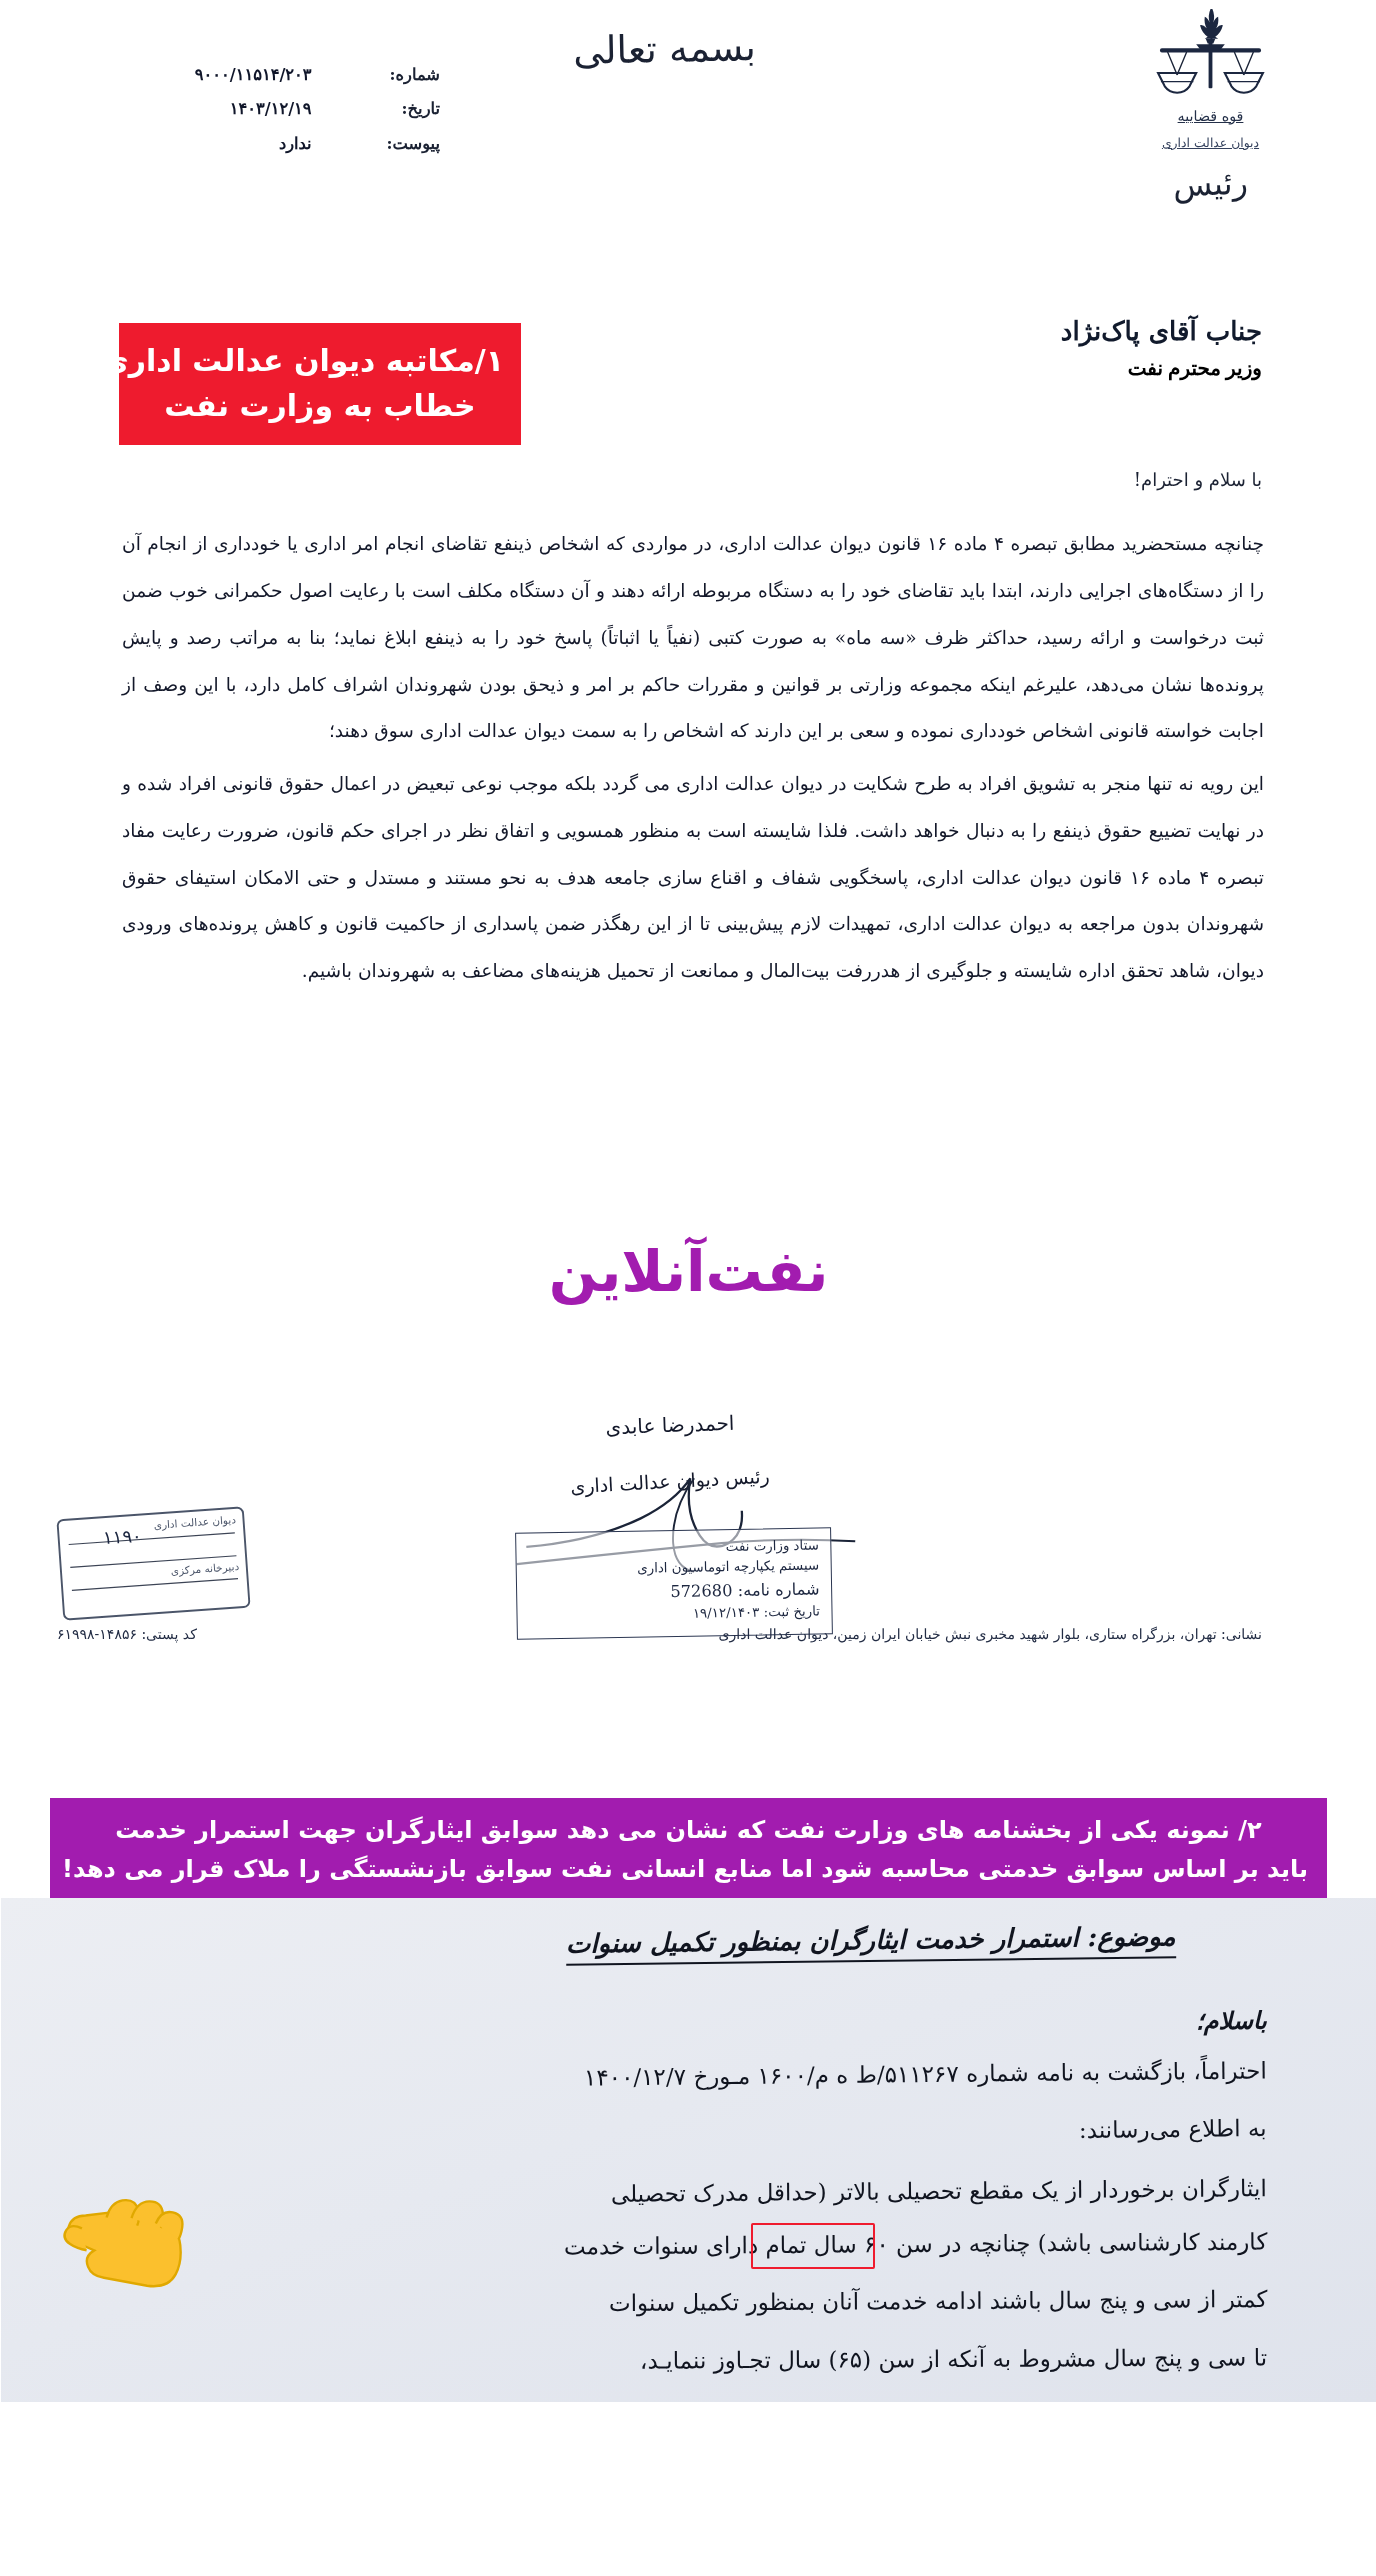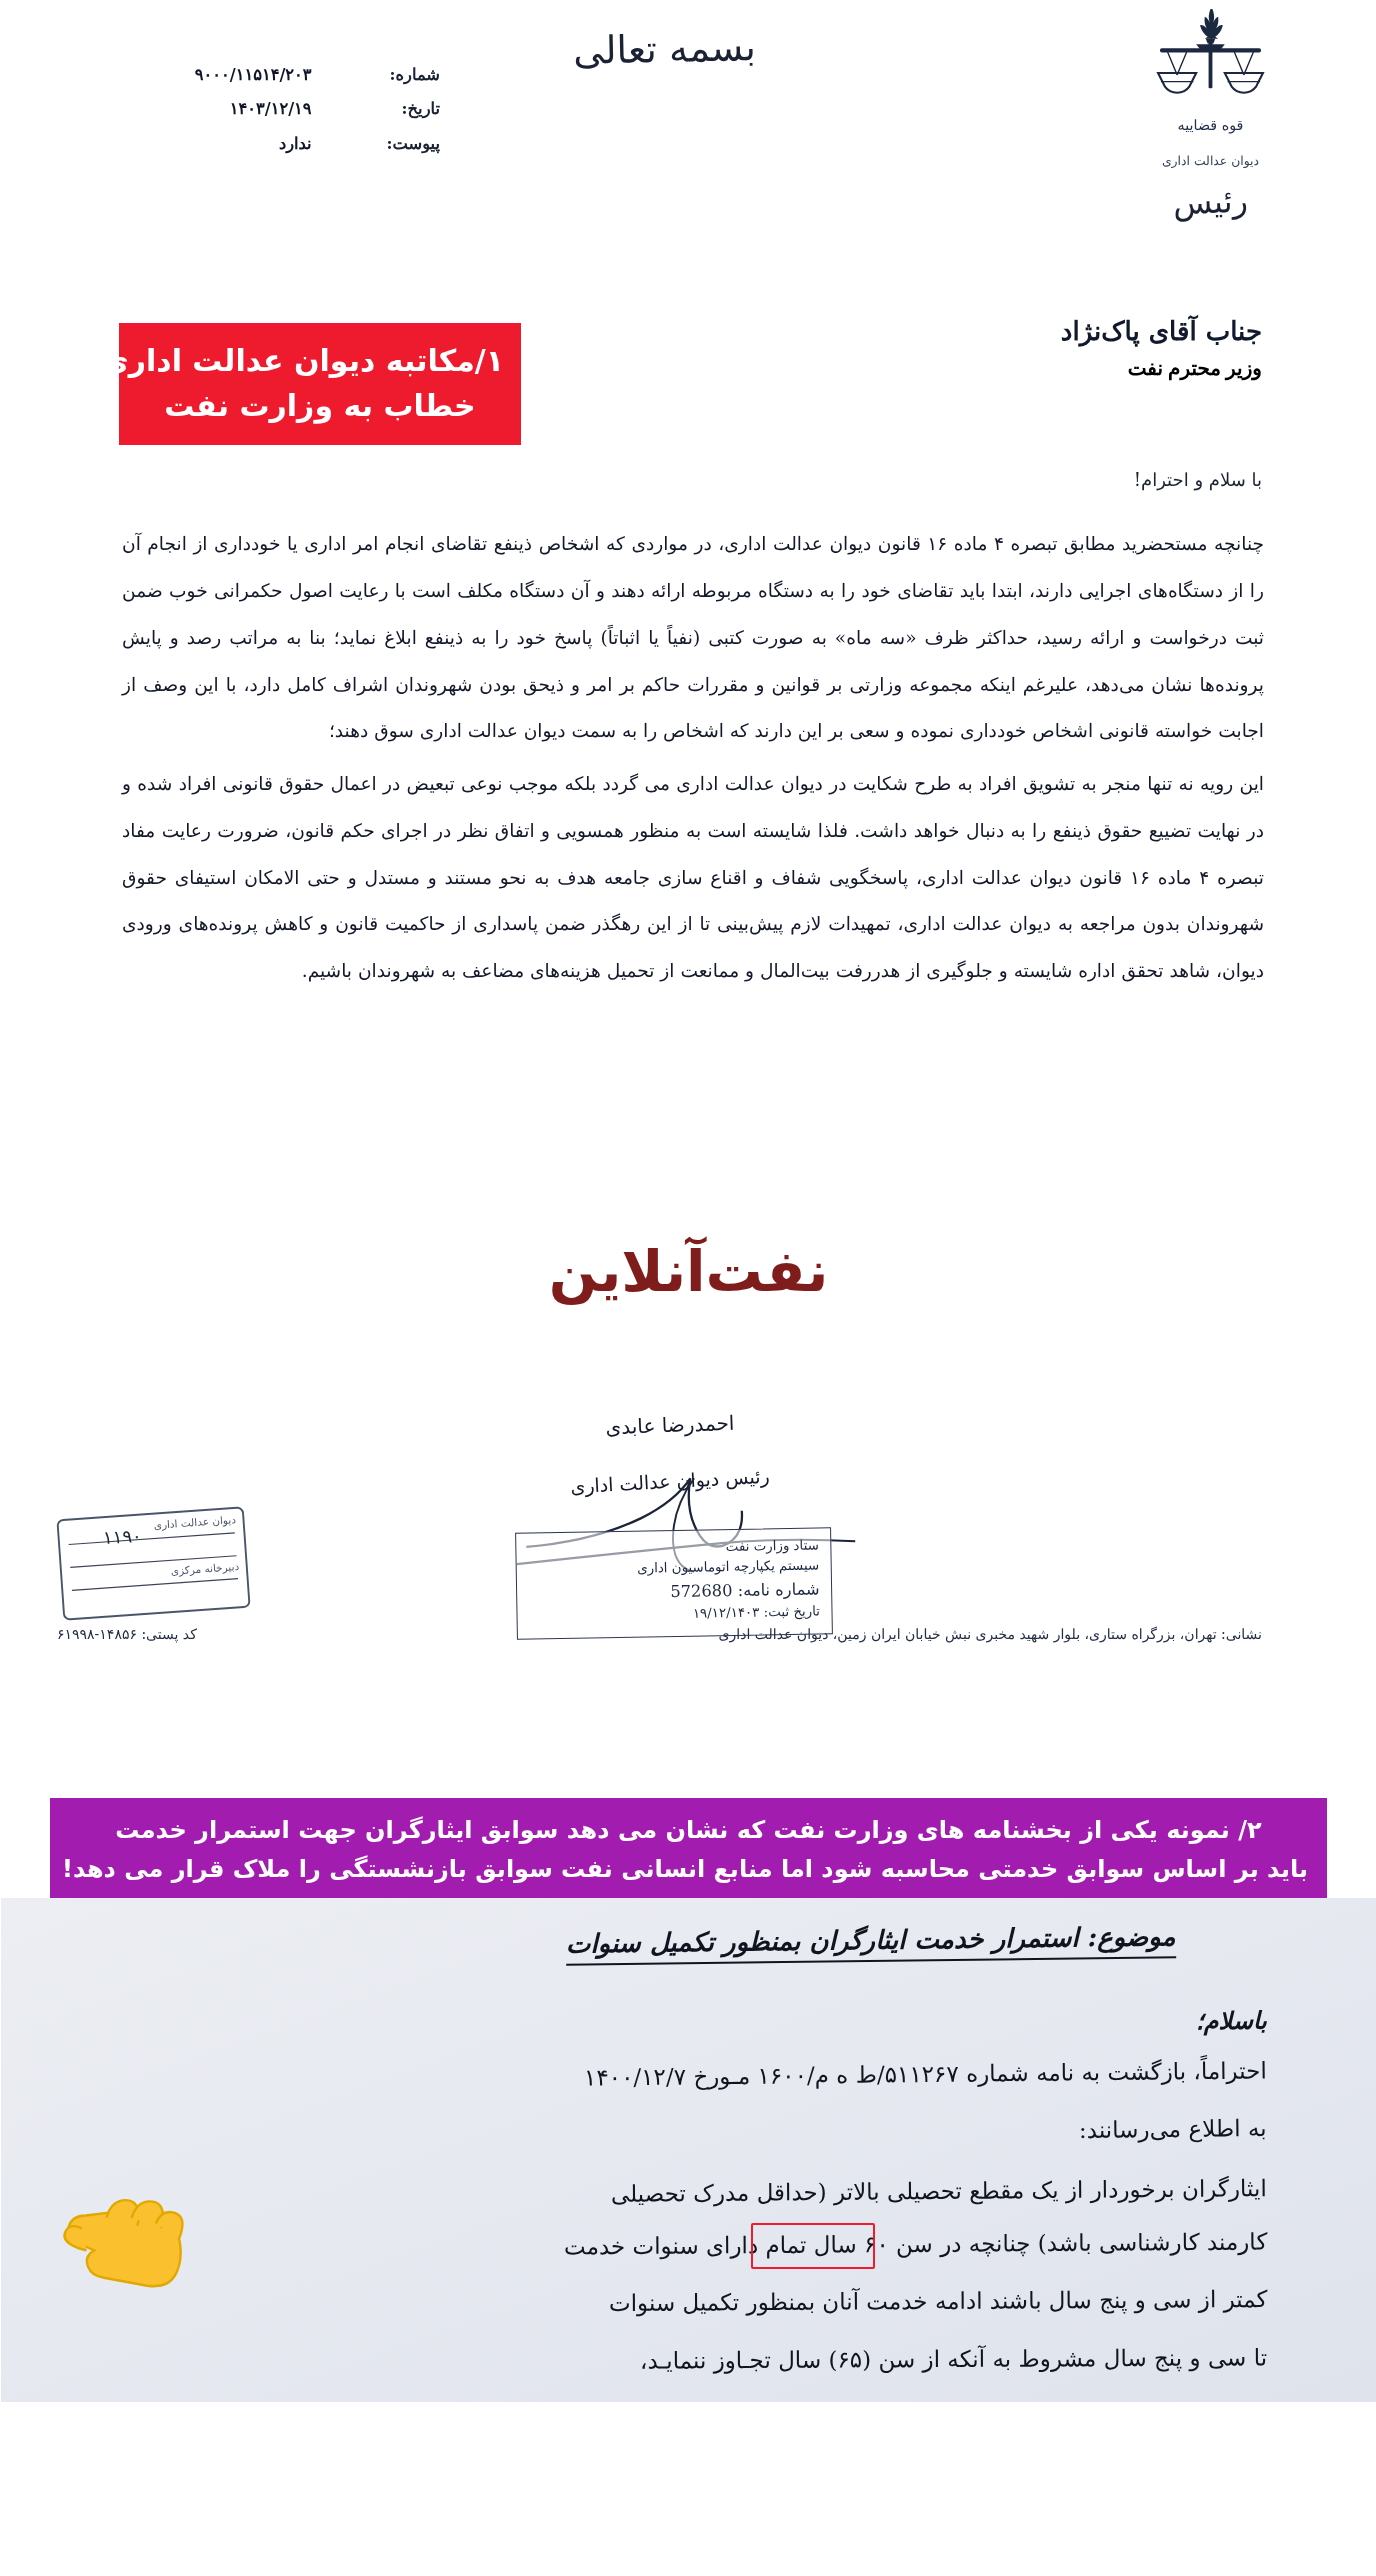--- a/index.html
+++ b/index.html
@@ -19,22 +19,23 @@
     text-align:center;font-family:"DejaVu Serif","Liberation Serif",serif;
     font-size:38px;color:#1b2233;letter-spacing:1px;
     transform:rotate(-1.2deg);
   }
 
   
   .emblem-block{position:absolute;right:23px;top:5.7px;width:287px;text-align:center;}
   .emblem-svg{display:block;margin:0 auto;}
   .emblem-cap{
     font-family:"DejaVu Serif","Liberation Serif",serif;
-    font-size:14.3px;color:#243049;line-height:1.35;margin-top:18px;
+    font-size:14.3px;color:#243049;line-height:1.35;margin-top:9px;
     letter-spacing:0.5px;
+    text-decoration:underline;
   }
   .emblem-cap.l2{font-size:12.4px;color:#33405c;}
   .role-word{
     margin-top:13.4px;font-family:"DejaVu Serif","Liberation Serif",serif;
     font-size:32px;color:#1b2233;transform:rotate(-2deg);
   }
 
   
   .meta{position:absolute;right:937px;top:65px;width:316px;direction:rtl;}
   .meta-row{display:flex;align-items:baseline;justify-content:flex-start;margin-bottom:15.3px;}
@@ -80,21 +81,21 @@
     font-family:"DejaVu Serif","Liberation Serif",serif;
     font-size:18.6px;line-height:2.52;color:#13182a;
     text-justify:inter-word;
   }
   .body1 p{margin:0 0 5.7px 0;}
 
   
   .watermark{
     position:absolute;left:0;right:0;top:1238px;text-align:center;
     font-family:"DejaVu Sans","Liberation Sans",sans-serif;
-    font-weight:bold;font-size:57px;color:#7f1d1d;
+    font-weight:bold;font-size:57px;color:#a21caf;
     letter-spacing:-1px;
   }
 
   
   .sign{position:absolute;right:535px;top:1413px;width:344px;text-align:center;direction:rtl;}
   .sign .sname{
     font-family:"DejaVu Serif","Liberation Serif",serif;font-size:20px;color:#13182a;
     transform:rotate(-2deg);
   }
   .sign .srole{

